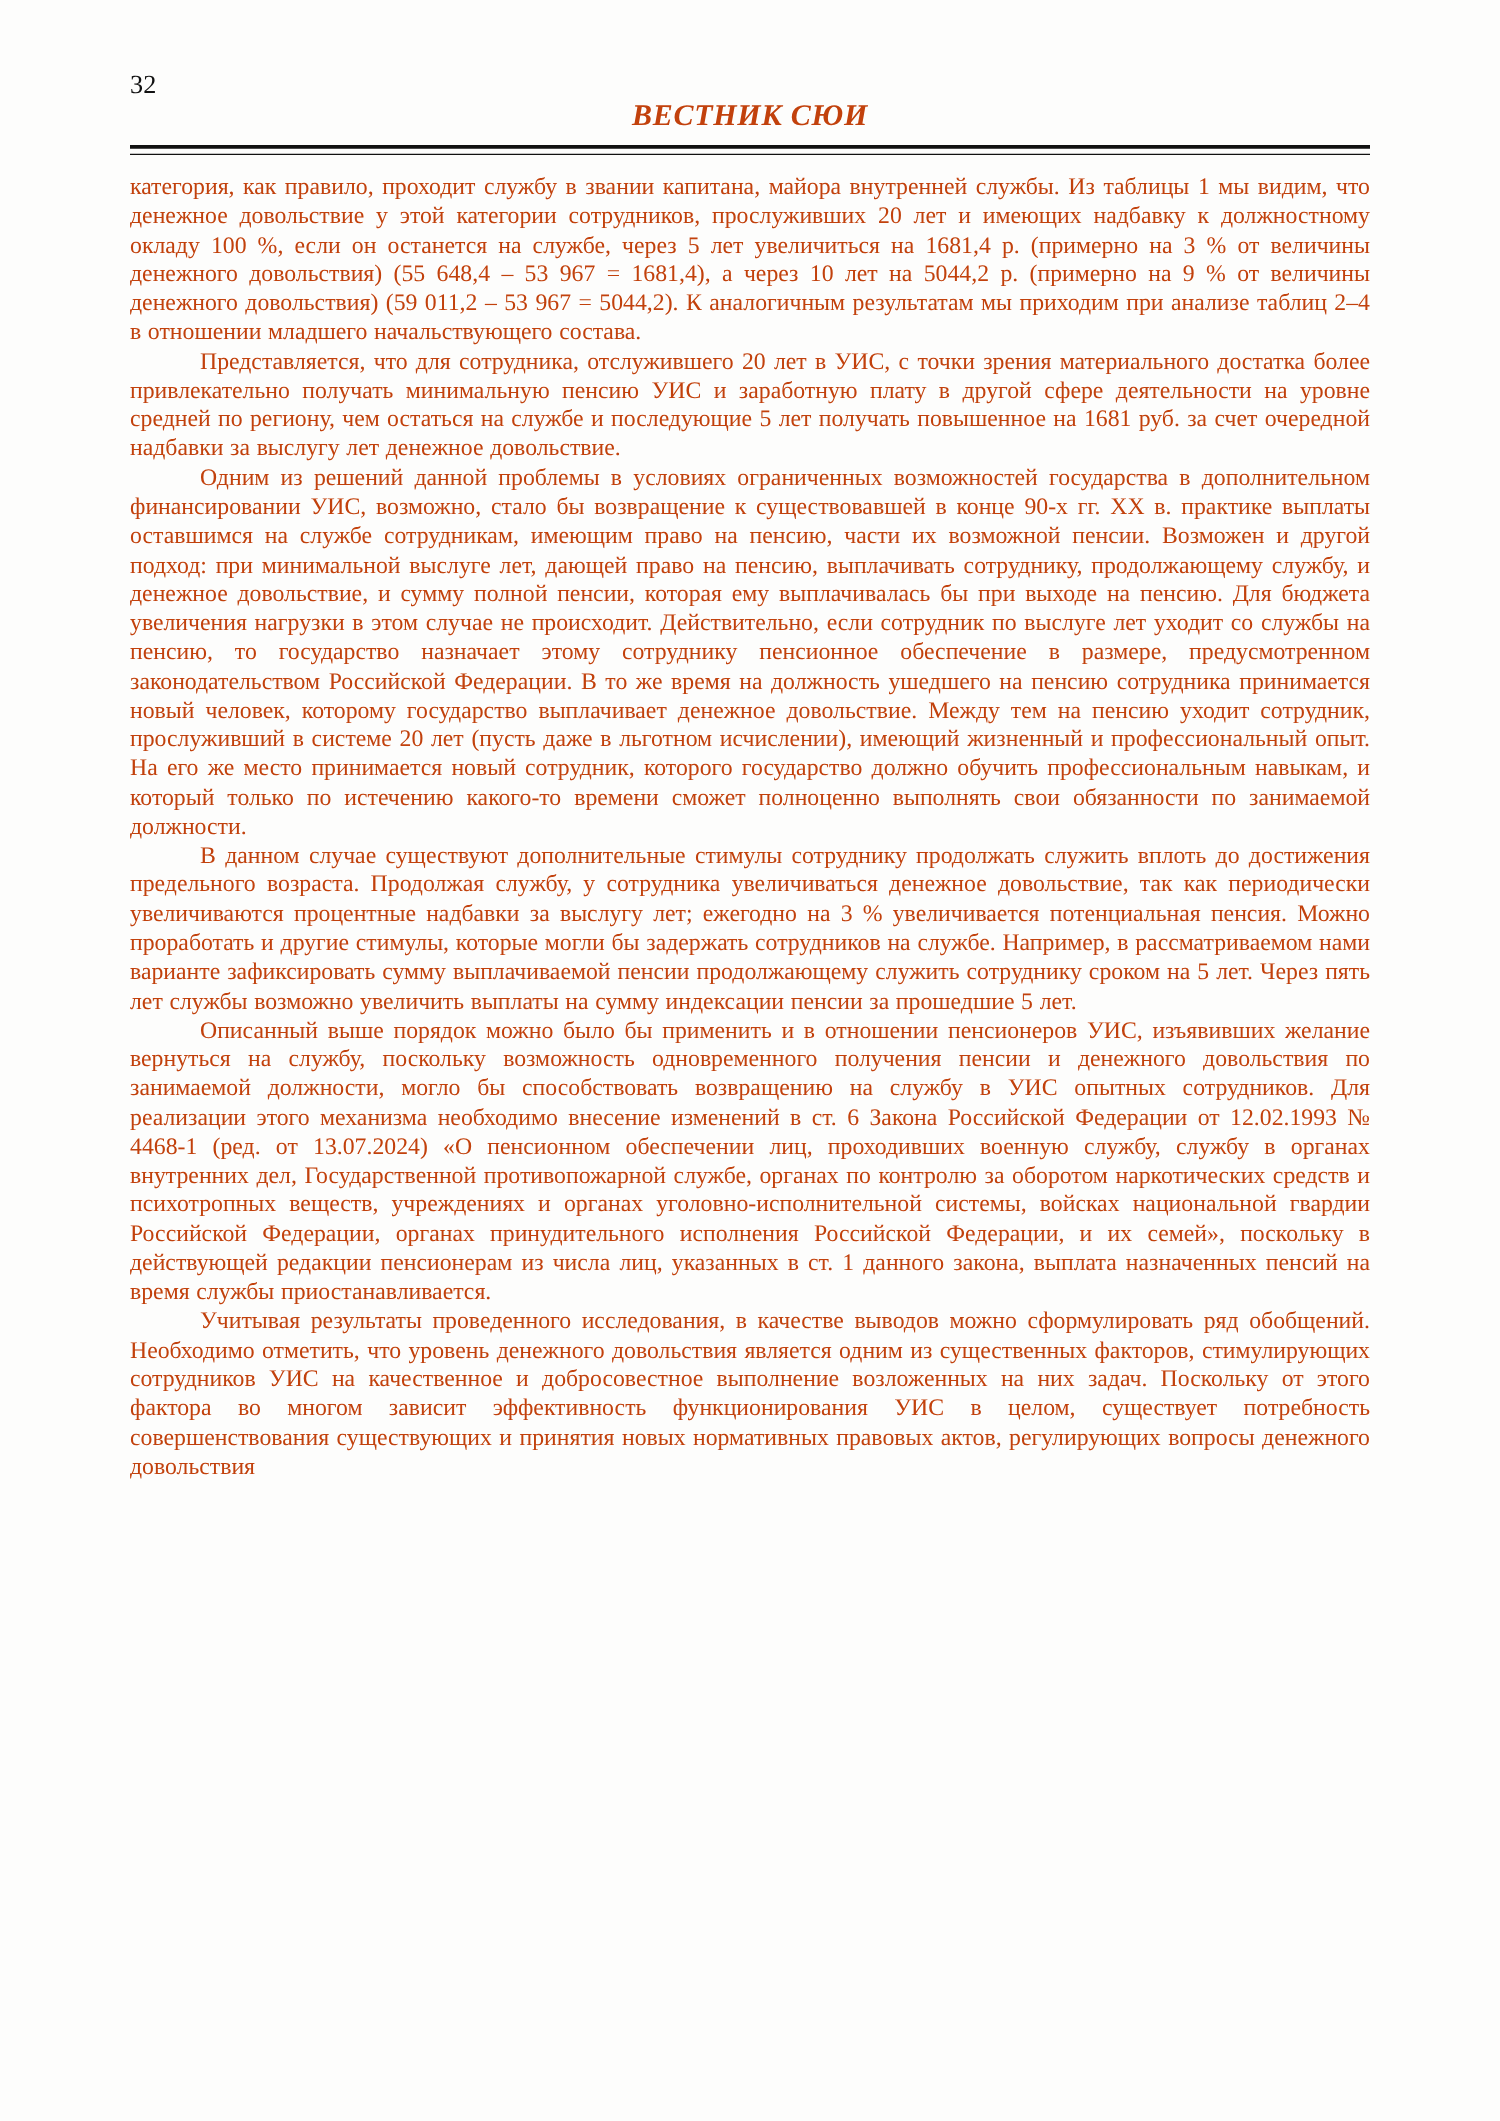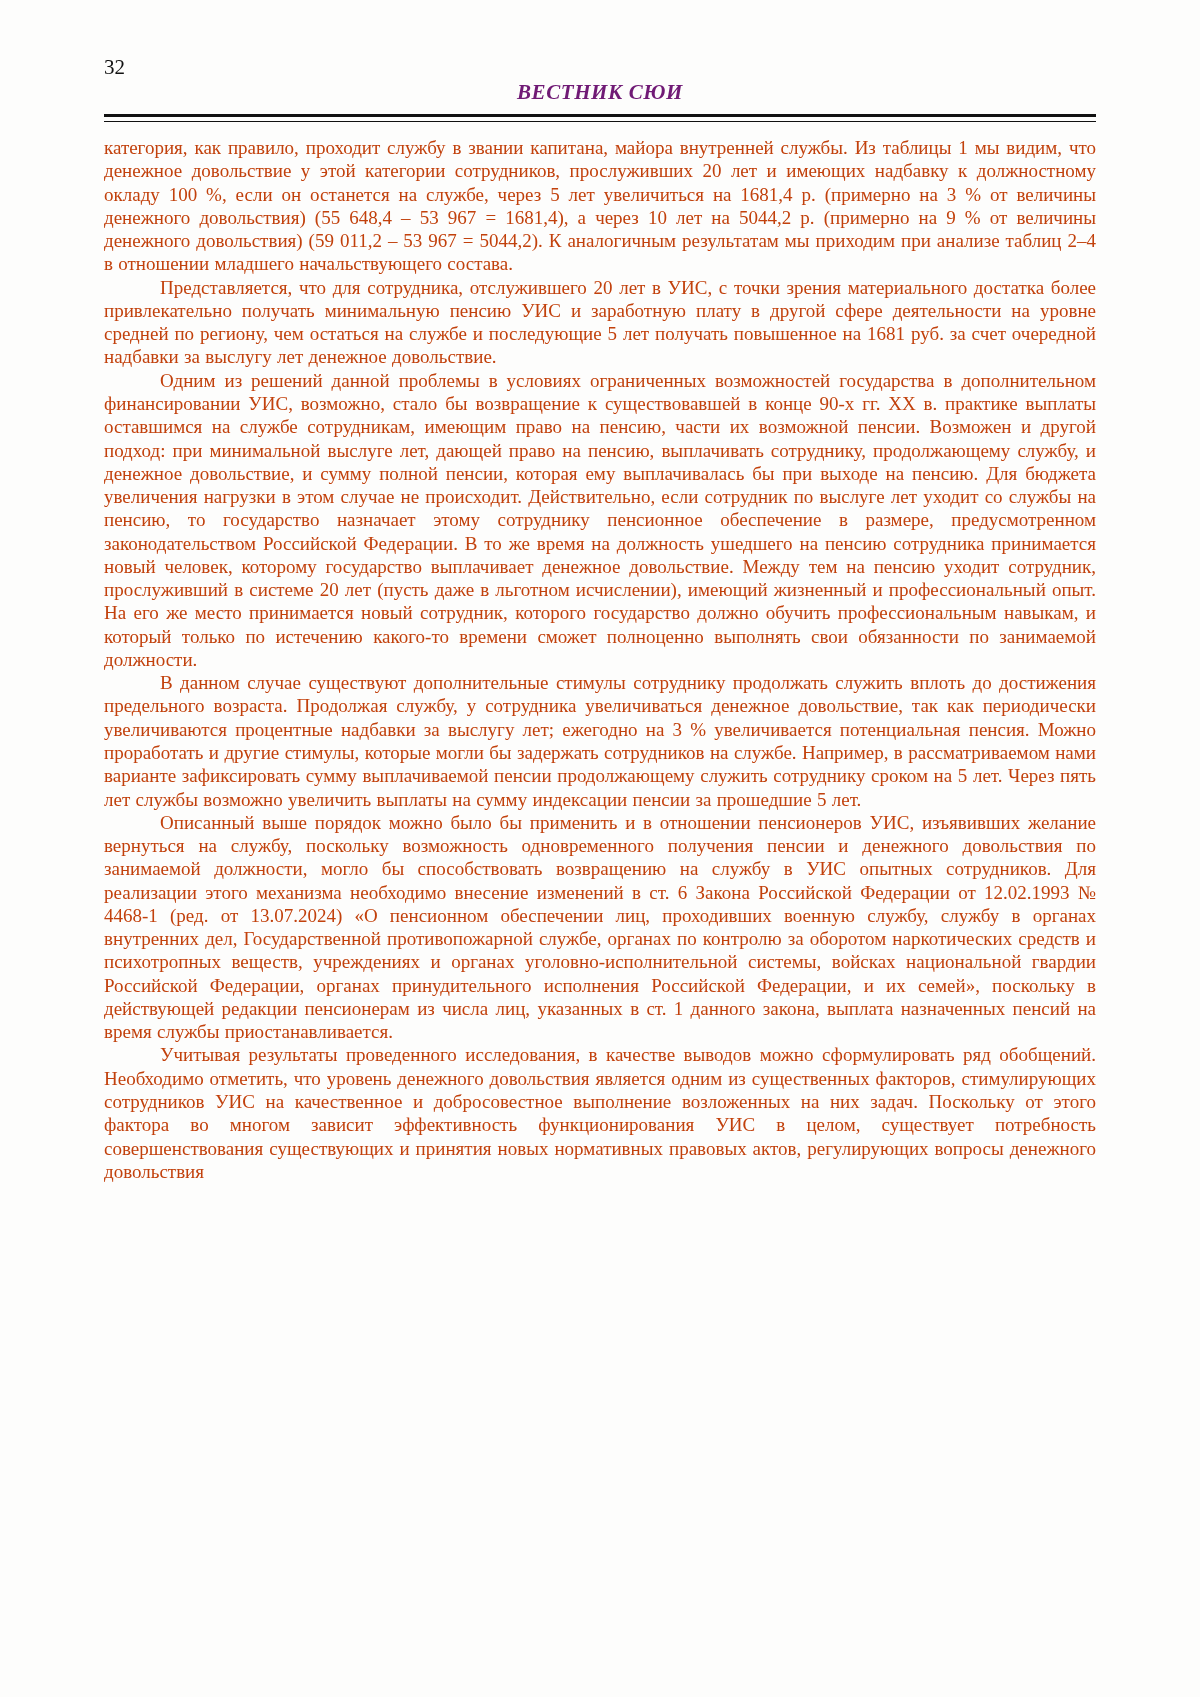--- a/index.html
+++ b/index.html
@@ -25,24 +25,24 @@
   .page-number {
     font-size: 21px;
     line-height: 1.1;
     text-align: left;
     color: #111;
   }
   .journal-title {
     text-align: center;
     font-weight: bold;
     font-style: italic;
-    font-size: 21px;
+    font-size: 24px;
     letter-spacing: 0.6px;
     margin-top: 1px;
-    color: #701a75;
+    color: #c2410c;
   }
   .double-rule {
     margin-top: 9px;
     height: 4px;
     border-top: 3px solid #111;
     border-bottom: 1.4px solid #111;
   }
   .page-body {
     margin-top: 14px;
     font-size: 19px;

